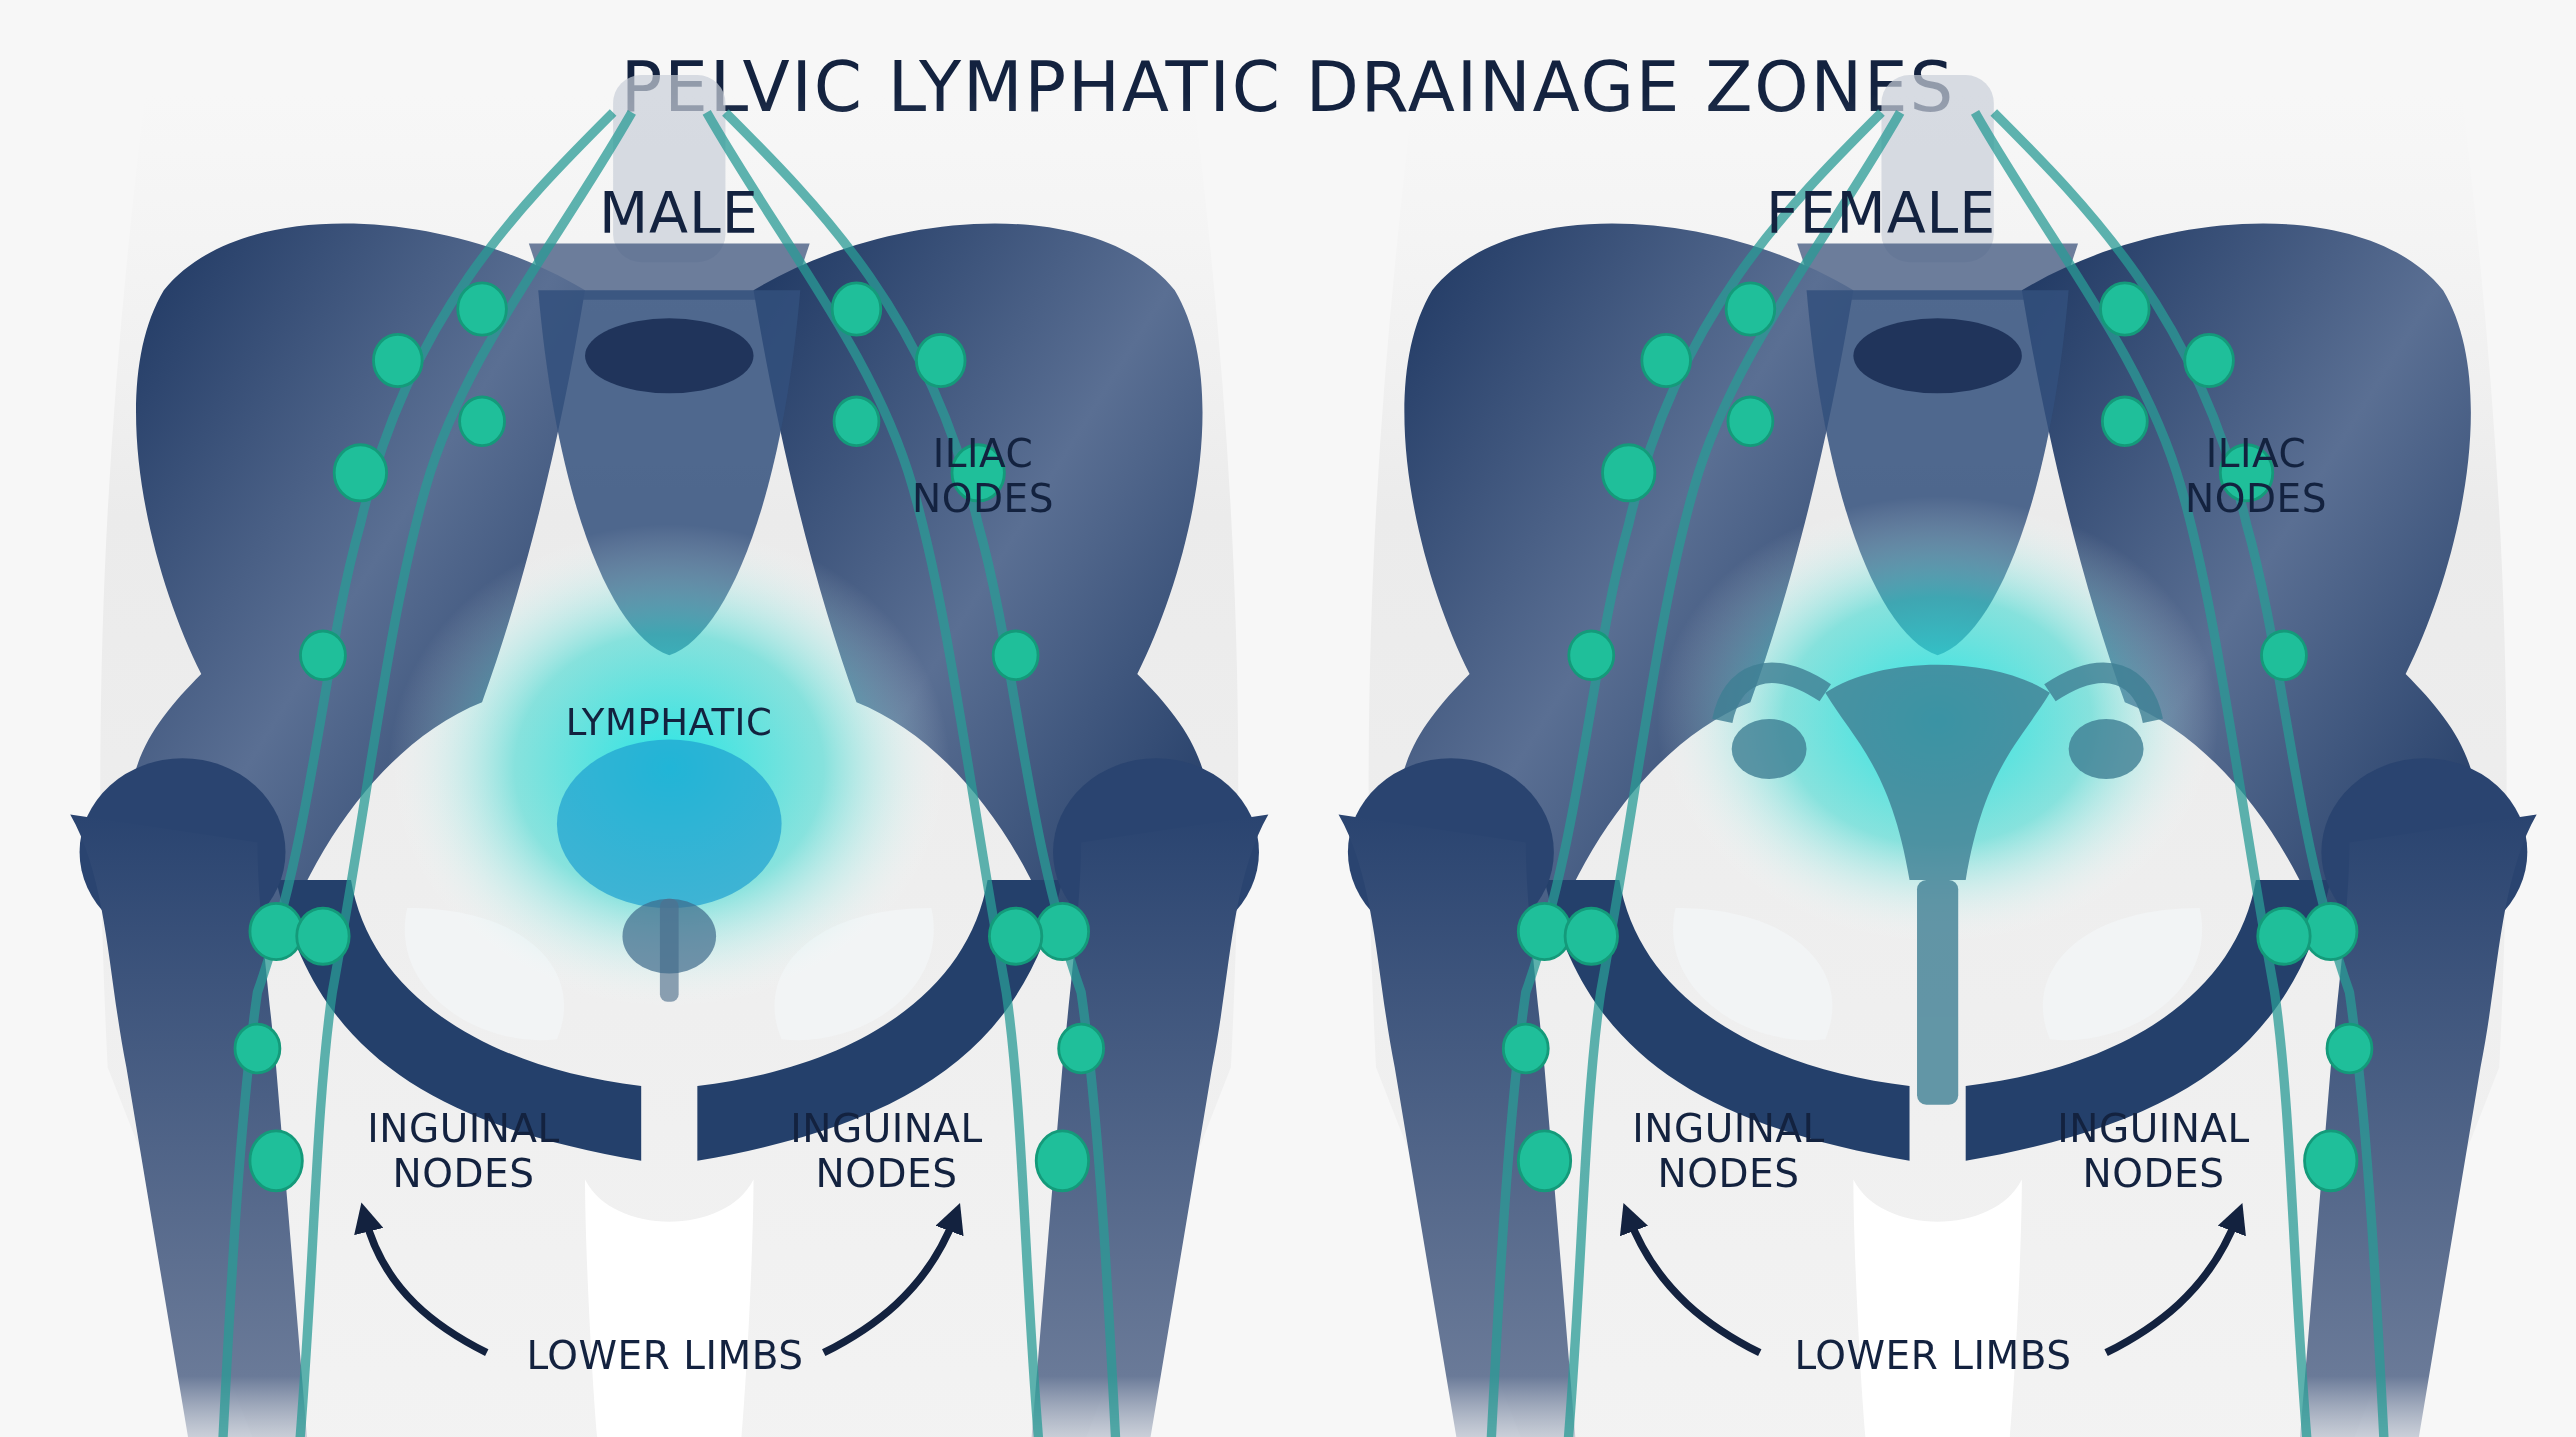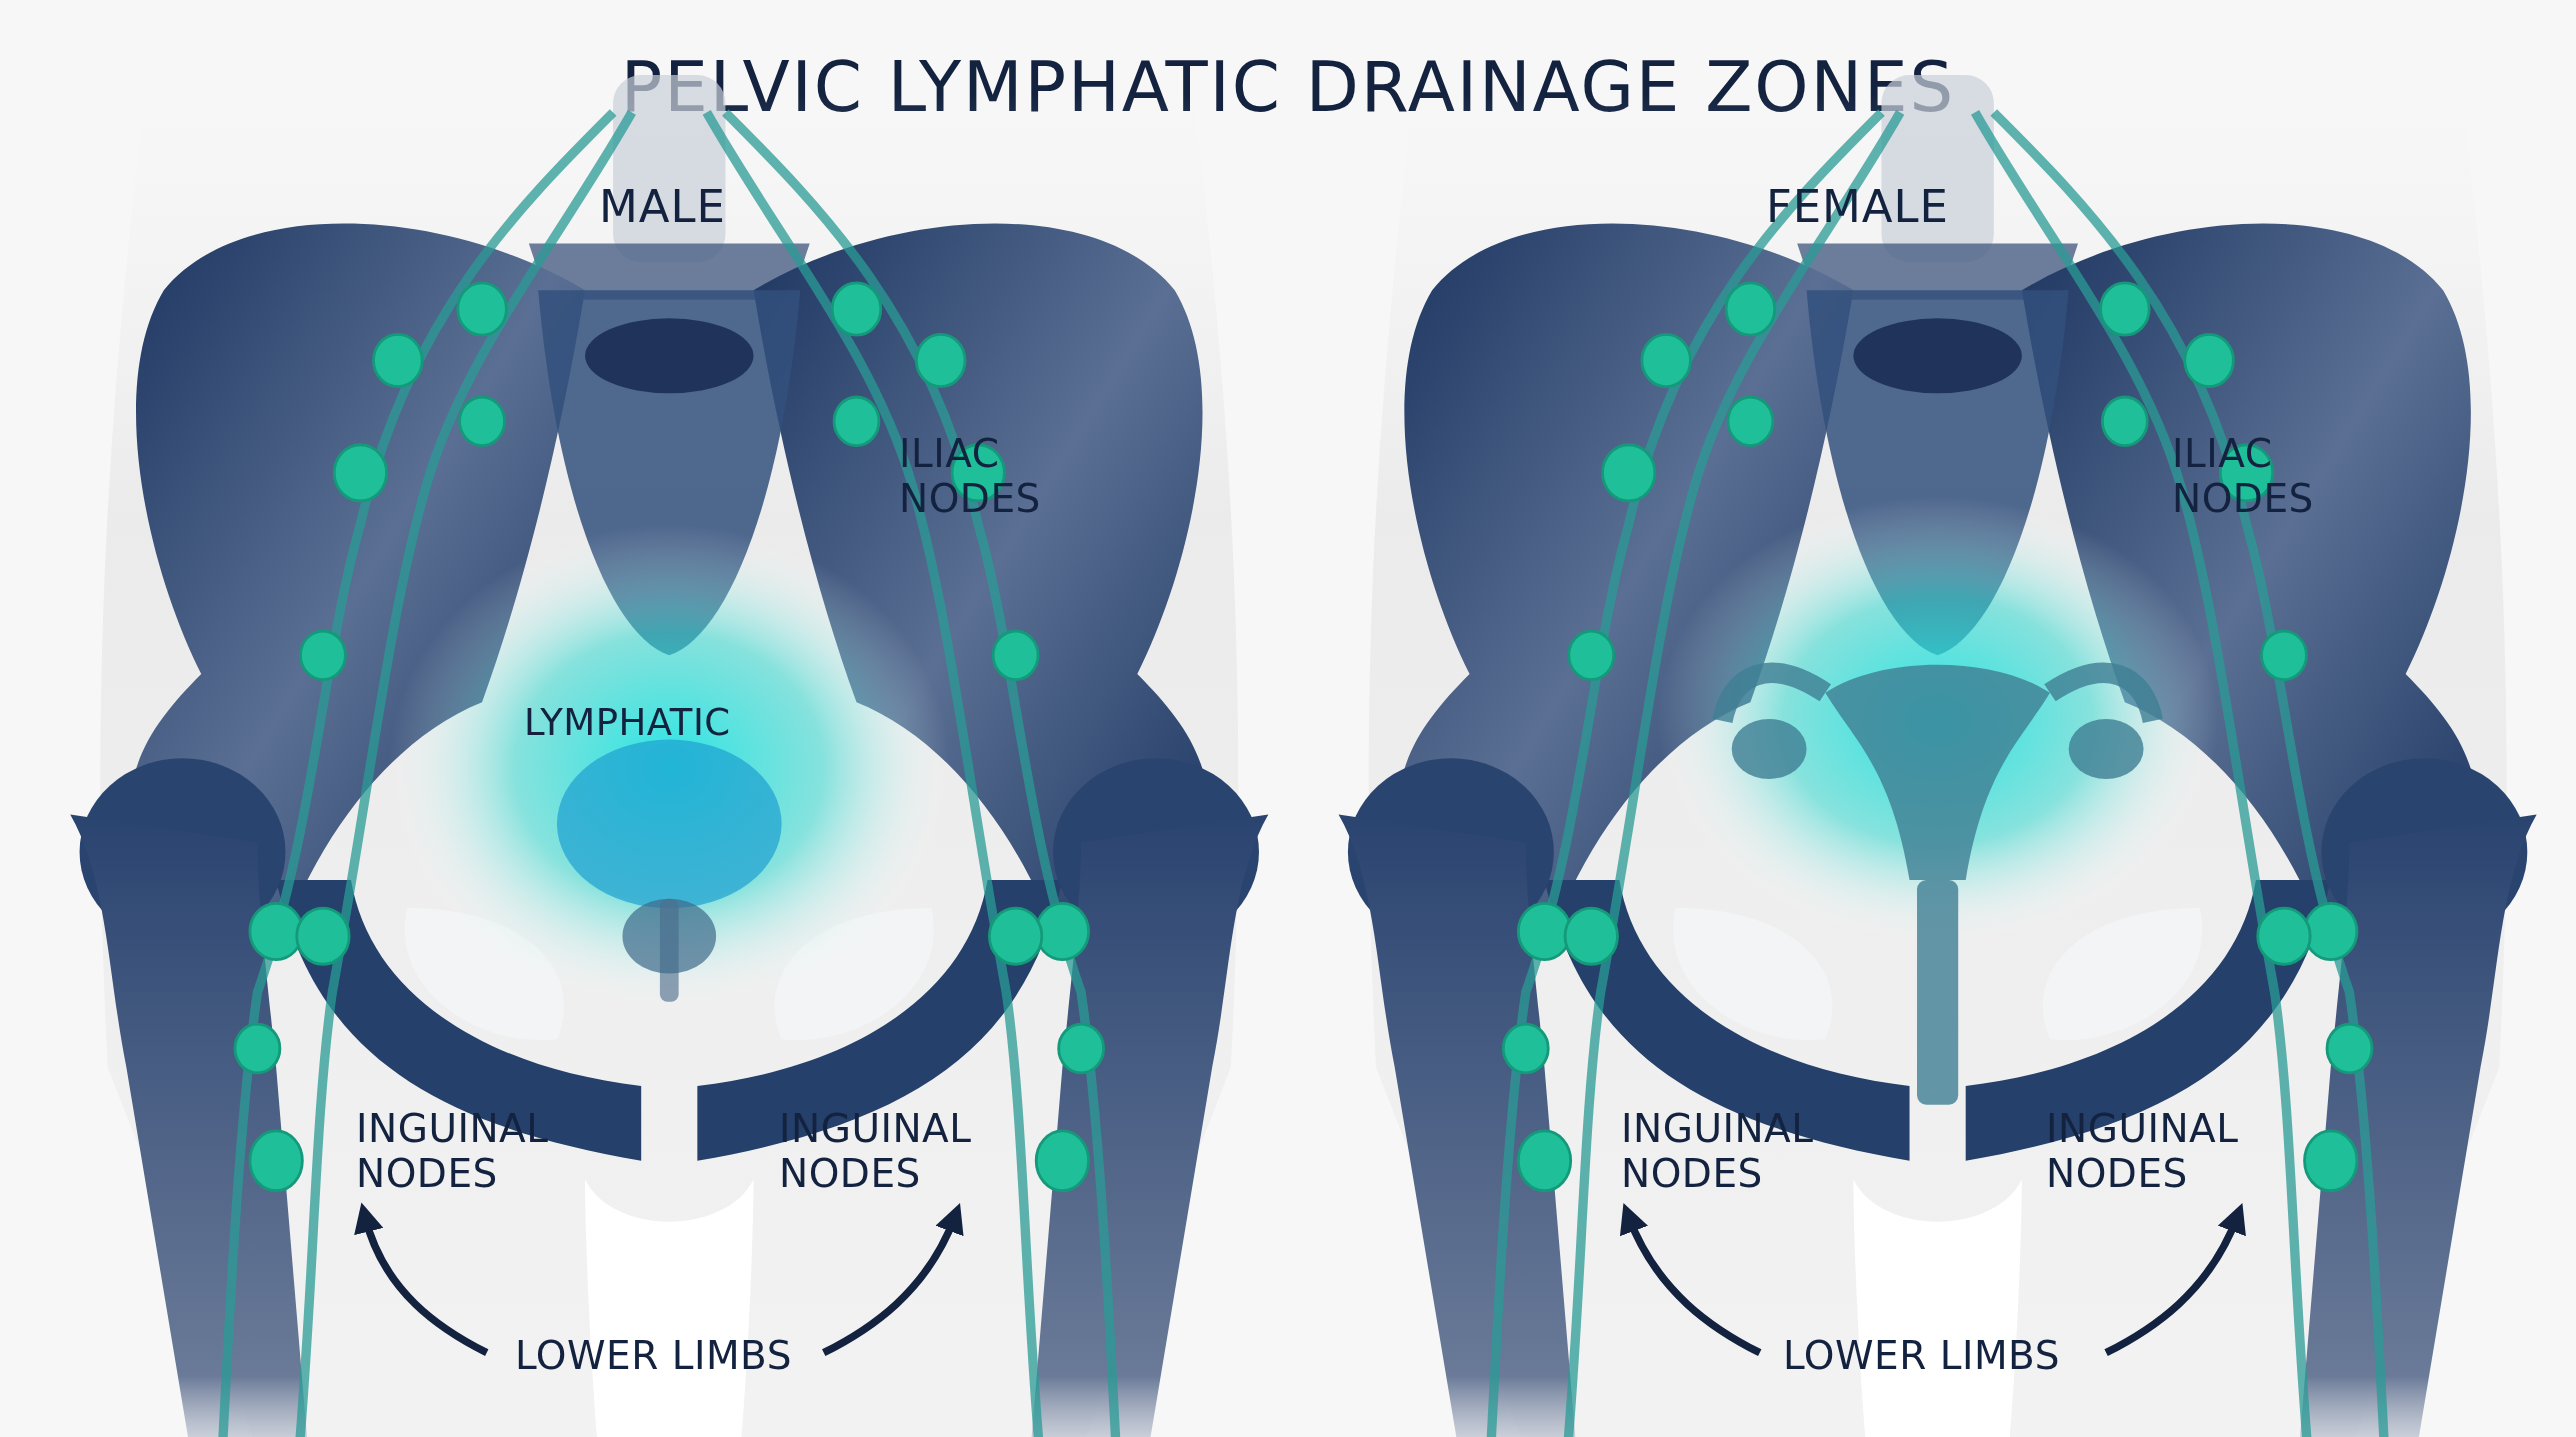--- a/index.html
+++ b/index.html
@@ -9,25 +9,25 @@
     font-family:"DejaVu Sans", "Liberation Sans", sans-serif;
     color:#13223f;
     position:relative;
   }
   .title {
     position:absolute; left:0; width:2576px; top:47px;
     text-align:center; font-size:69px; font-weight:500; letter-spacing:1.9px;
     color:#13223f;
   }
   .panel-label {
-    position:absolute; top:180px; font-size:45px; letter-spacing:0.9px; color:#13223f;text-align:center;
+    position:absolute; top:180px; font-size:57px; letter-spacing:0.9px; color:#13223f;text-align:center;
   }
   svg.diagram { position:absolute; left:0; top:0; }
   .lbl {
-    position:absolute; font-size:39px; line-height:45px;
+    position:absolute; text-align:center; font-size:39px; line-height:45px;
     color:#13223f; letter-spacing:0.5px;
   }
 </style>
 </head>
 <body>
 
 <div class="title">PELVIC LYMPHATIC DRAINAGE ZONES</div>
 
 <svg class="diagram" width="2576" height="1438" viewBox="0 0 2752 1536">
   <defs>

